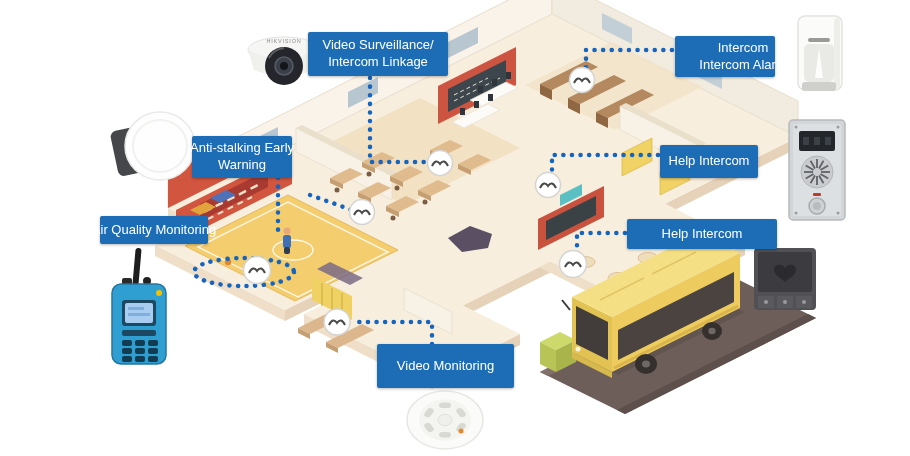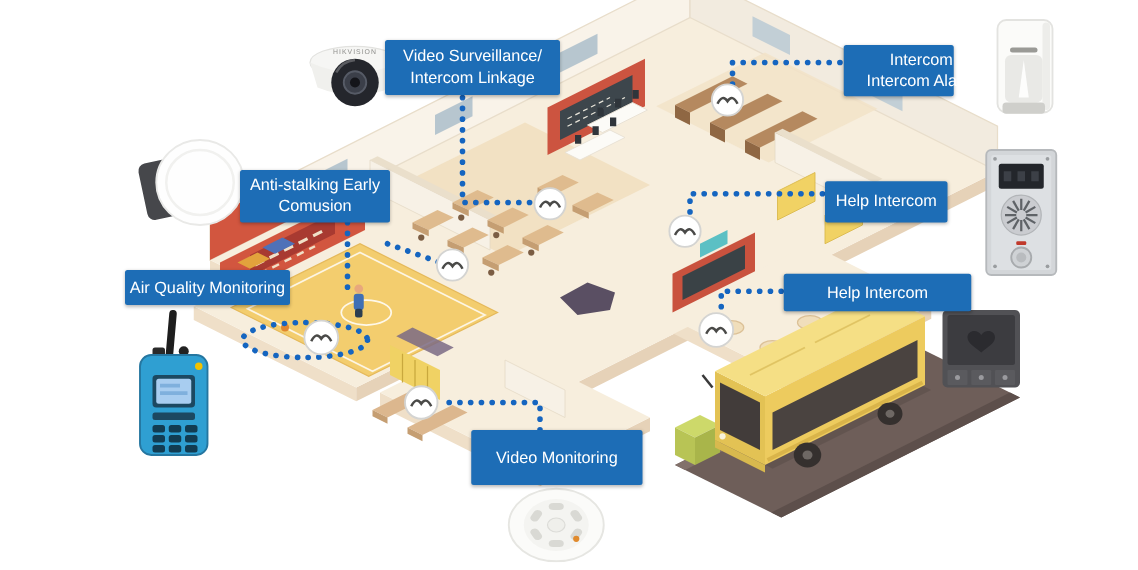--- a/index.html
+++ b/index.html
@@ -247,29 +247,29 @@
       <circle r="13.5" fill="#ffffff" stroke="#d4d4d2" stroke-width="1.5"></circle>
       <path d="M-8,3 Q-4,-5 0,1 Q4,-5 8,3" stroke="#4a4a48" stroke-width="2" fill="none"></path>
     </g>
   </g>
 </svg>
 
 <div class="callout" style="left:308px;top:32px;width:140px;min-height:44px;">
   <span>Video Surveillance/</span>
   <span>Intercom Linkage</span>
 </div>
-<div class="callout" style="left:675px;top:36px;width:88px;min-height:40px;padding-left:43px;">
+<div class="callout" style="left:675px;top:36px;width:100px;min-height:40px;padding-left:43px;">
   <span>Intercom</span>
   <span>Intercom Alarm</span>
 </div>
-<div class="callout" style="left:192px;top:136px;width:120px;min-height:42px;">
+<div class="callout" style="left:192px;top:136px;width:100px;min-height:42px;">
   <span>Anti-stalking Early</span>
-  <span>Comusion</span>
-</div>
-<div class="callout" style="left:100px;top:216px;width:132px;min-height:28px;">
+  <span>Warning</span>
+</div>
+<div class="callout" style="left:100px;top:216px;width:108px;min-height:28px;">
   <span>Air Quality Monitoring</span>
 </div>
 <div class="callout" style="left:660px;top:145px;width:98px;min-height:33px;">
   <span>Help Intercom</span>
 </div>
 <div class="callout" style="left:627px;top:219px;width:150px;min-height:30px;">
   <span>Help Intercom</span>
 </div>
 <div class="callout" style="left:377px;top:344px;width:137px;min-height:44px;">
   <span>Video Monitoring</span>

